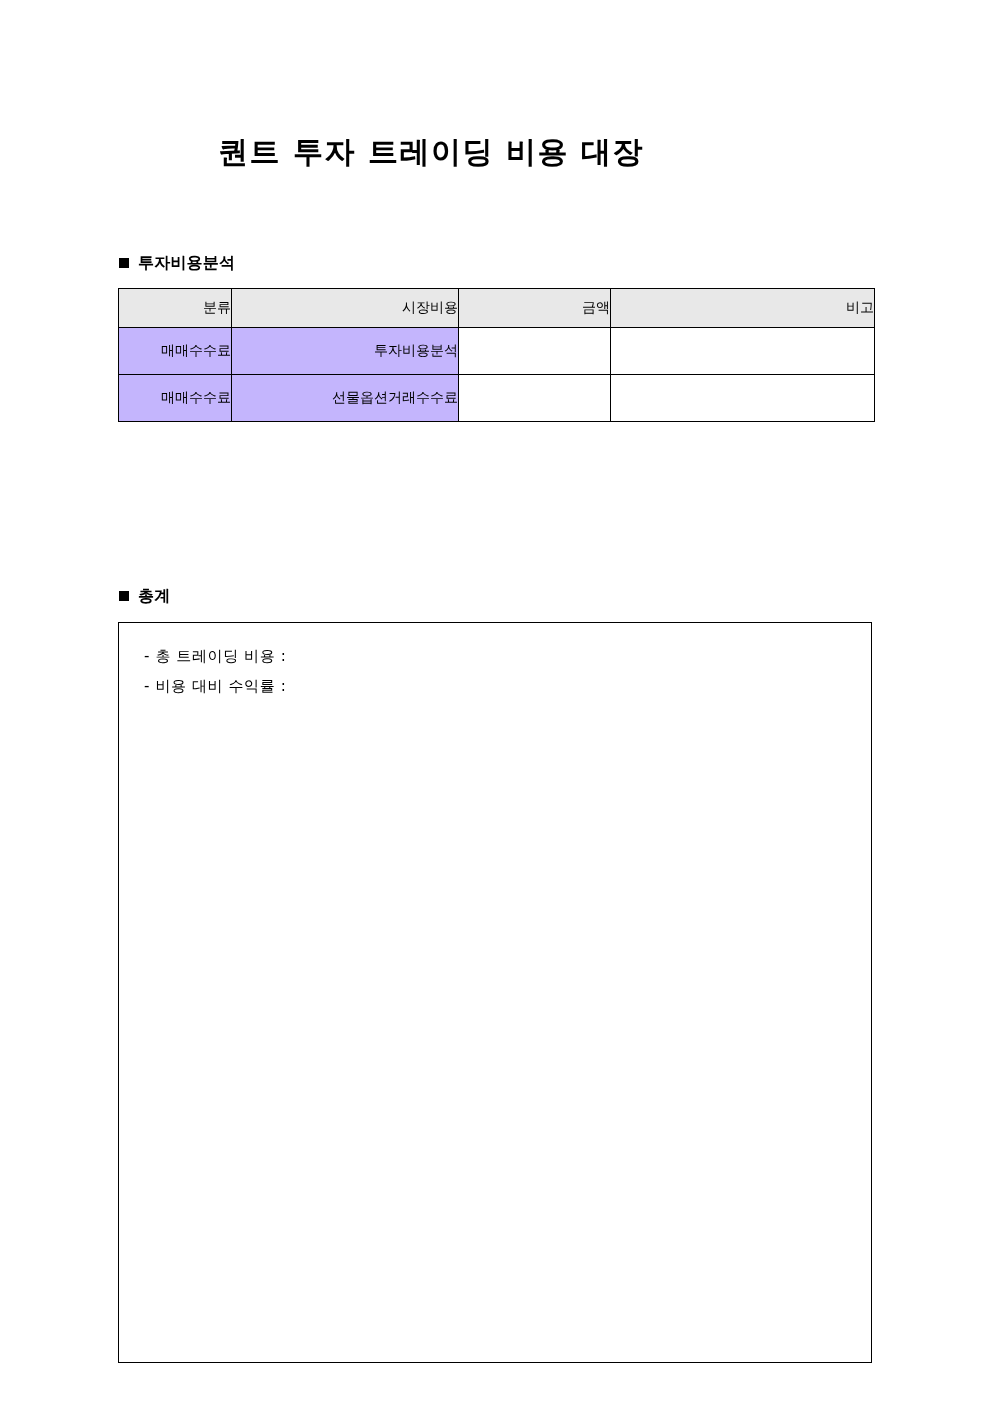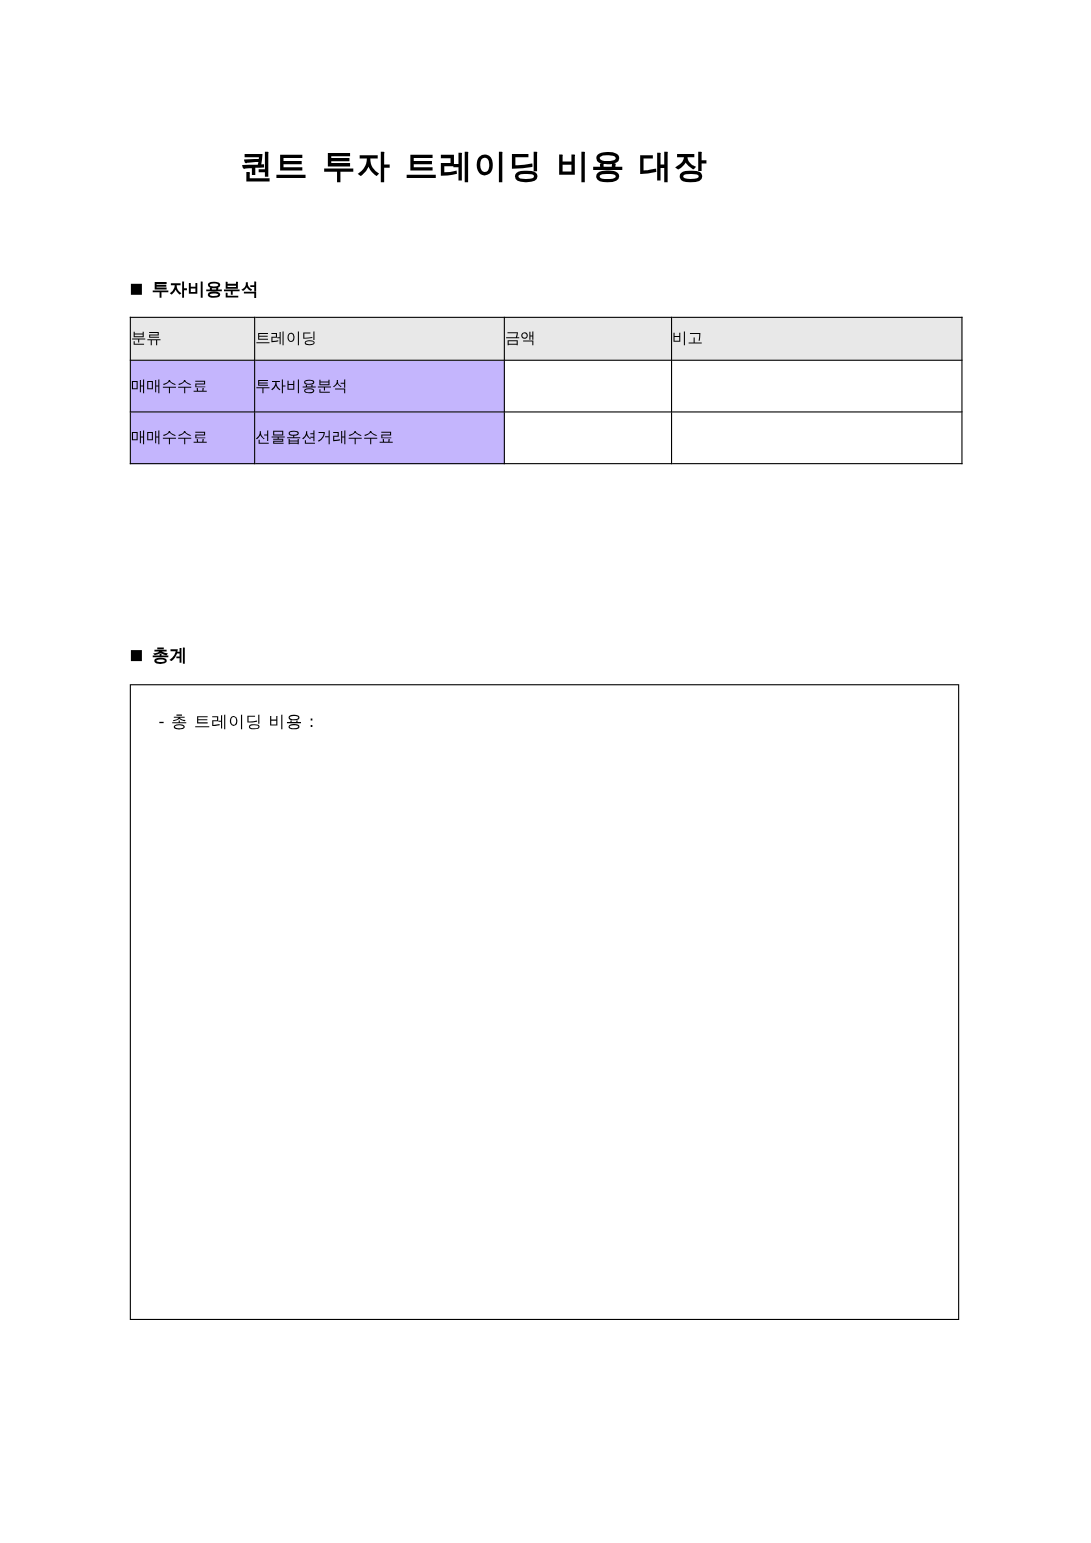--- a/index.html
+++ b/index.html
@@ -66,21 +66,21 @@
     top: 288px;
     width: 756px;
     border-collapse: collapse;
     table-layout: fixed;
   }
   .cost-table th,
   .cost-table td {
     border: 1px solid #000000;
     font-size: 14px;
     font-weight: normal;
-    text-align: left;
+    text-align: right;
     vertical-align: middle;
     padding: 0;
   }
   .cost-table thead th {
     height: 38px;
     background: #e8e8e8;
   }
   .cost-table tbody td {
     height: 46px;
   }
@@ -94,21 +94,21 @@
   .col-detail   { width: 227px; }
   .col-amount   { width: 152px; }
   .col-note     { width: 264px; }
 
   
   .total-box {
     position: absolute;
     left: 118px;
     top: 622px;
     width: 754px;
-    height: 578px;
+    height: 741px;
     border: 1px solid #000000;
     background: #ffffff;
     box-sizing: border-box;
     padding: 18px 0 0 25px;
   }
   .total-line {
     font-size: 15px;
     line-height: 30px;
     letter-spacing: 0.6px;
     white-space: nowrap;
@@ -129,21 +129,21 @@
   <table class="cost-table">
     <colgroup>
       <col class="col-category">
       <col class="col-detail">
       <col class="col-amount">
       <col class="col-note">
     </colgroup>
     <thead>
       <tr>
         <th>분류</th>
-        <th>트레이딩</th>
+        <th>시장비용</th>
         <th>금액</th>
         <th>비고</th>
       </tr>
     </thead>
     <tbody>
       <tr>
         <td class="filled">매매수수료</td>
         <td class="filled">투자비용분석</td>
         <td class="blank"></td>
         <td class="blank"></td>
@@ -157,15 +157,16 @@
     </tbody>
   </table>
 
   <div class="section-heading" id="heading-total">
     <span class="bullet-square"></span>
     <span>총계</span>
   </div>
 
   <div class="total-box">
     <div class="total-line">- 총 트레이딩 비용 :</div>
+    <div class="total-line">- 비용 대비 수익률 :</div>
   </div>
 
 </div>
 
 </body></html>

